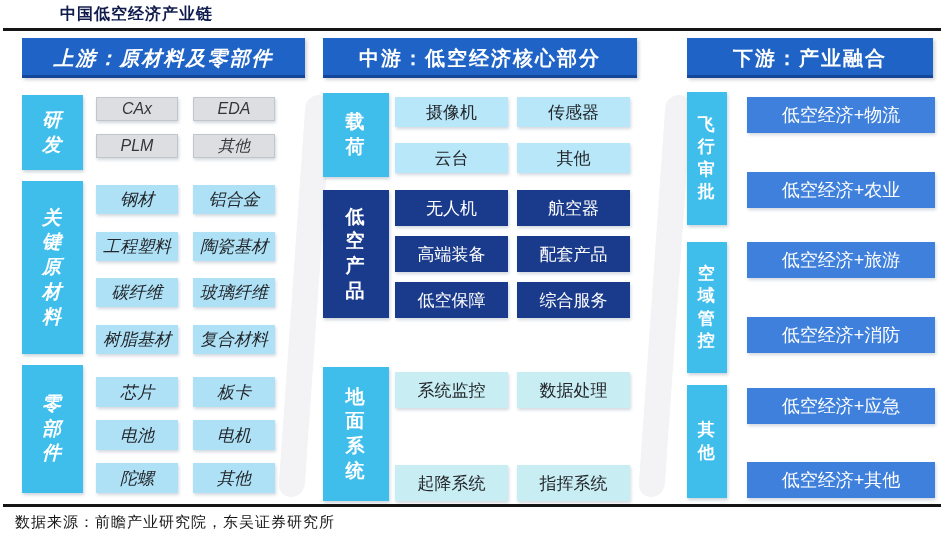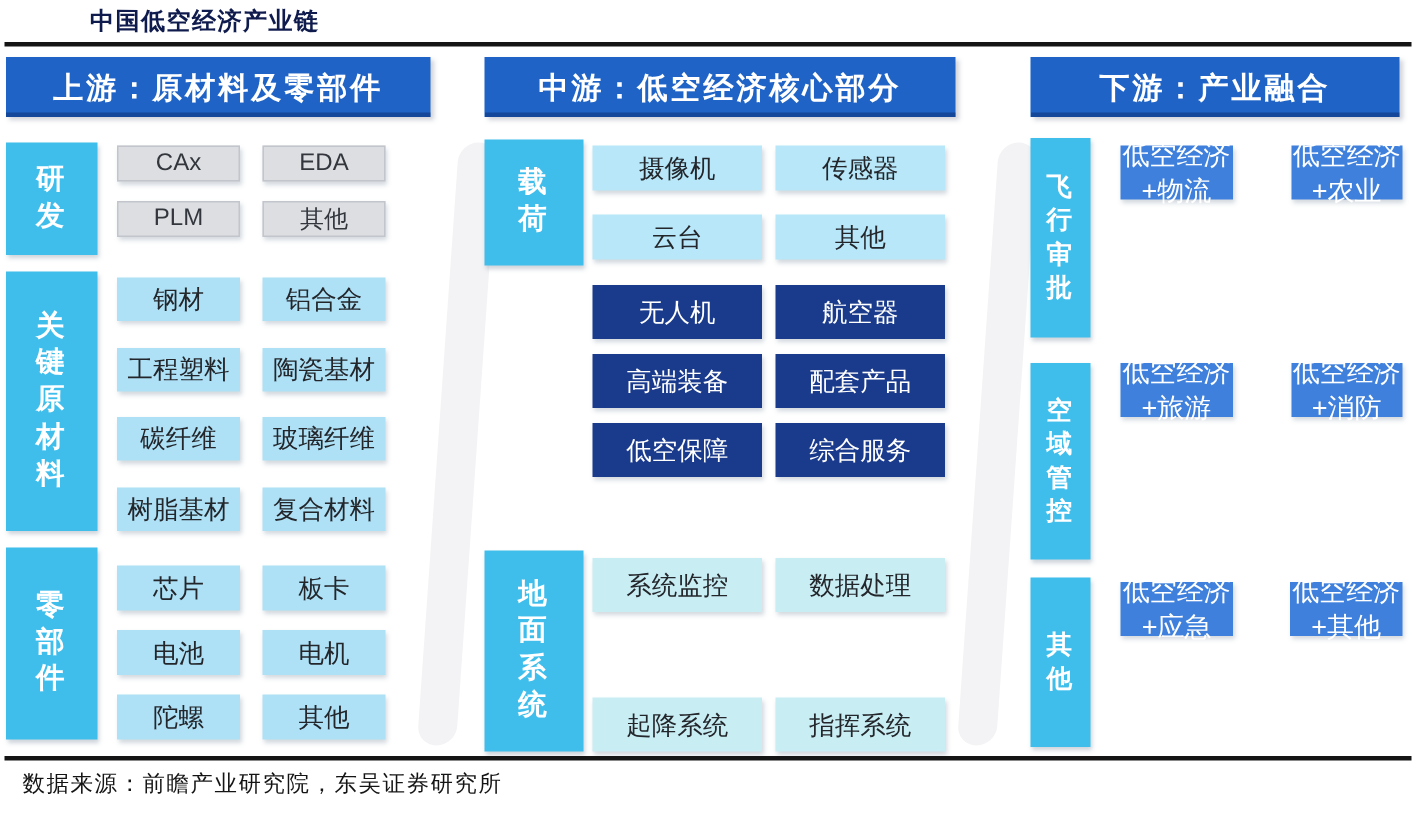--- a/index.html
+++ b/index.html
@@ -16,21 +16,21 @@
   .rule-bottom{top:504px;}
   .footer{
     position:absolute;left:15px;top:513px;font-family:"Liberation Serif","DejaVu Serif",serif;
     font-size:15px;color:#141414;letter-spacing:1px;
   }
   .wm{position:absolute;width:26px;background:#f3f3f5;border-radius:13px;transform:skewX(-4deg);}
   .wm1{left:292px;top:95px;height:402px;}
   .wm2{left:652px;top:95px;height:402px;}
 
   .col{position:absolute;top:38px;}
-  .col0{left:4px;width:283px;}
+  .col0{left:22px;width:283px;font-style:italic;}
   .col1{left:323px;width:314px;}
   .col2{left:687px;width:246px;}
 
   .header{
     height:40px;background:#1e63c5;color:#ffffff;font-weight:bold;font-size:20px;
     display:flex;align-items:center;justify-content:center;letter-spacing:2px;
     box-shadow:inset 0 -3px 0 rgba(8,38,100,.45), 2px 2px 3px rgba(120,130,150,.35);
   }
   .col0 .sections{margin-top:17px;display:flex;flex-direction:column;gap:11px;}
   .col1 .sections{margin-top:15px;display:flex;flex-direction:column;gap:13px;}
@@ -47,21 +47,21 @@
   .label-inner{width:1.1em;word-break:break-all;text-align:left;}
   .label.cyan{background:#3fbeec;}
   .label.navy{background:#1a3a8c;}
   .col0 .label{width:61px;}
   .col1 .label{width:66px;}
   .col2 .label{width:40px;font-size:17px;}
 
   .items{position:absolute;top:0;bottom:0;box-sizing:border-box;}
   .col0 .items{left:74px;width:179px;display:grid;grid-template-columns:82px 82px;column-gap:15px;}
   .col1 .items{left:72px;width:235px;display:grid;grid-template-columns:113px 113px;column-gap:9px;}
-  .col2 .items{left:60px;width:188px;display:flex;flex-direction:row;text-align:center;}
+  .col2 .items{left:60px;width:188px;display:flex;flex-direction:column;}
 
   .item{
     display:flex;align-items:center;justify-content:center;font-size:17px;color:#23262b;
     box-shadow:1px 2px 3px rgba(110,130,150,.3);
   }
   .item.gray{background:#dcdee2;border:1px solid #c2c5cb;box-sizing:border-box;color:#33373d;}
   .item.light{background:#aee1f6;}
   .item.mid{background:#b7e7f8;}
   .item.lighter{background:#c8edf3;}
   .item.navy{background:#1a3a8c;color:#ffffff;}
@@ -140,20 +140,23 @@
             <span class="label-inner">载荷</span>
           </div>
           <div class="items">
             <div class="item mid">摄像机</div>
             <div class="item mid">传感器</div>
             <div class="item mid">云台</div>
             <div class="item mid">其他</div>
           </div>
         </div>
         <div class="sec s11">
+          <div class="label navy">
+            <span class="label-inner">低空产品</span>
+          </div>
           <div class="items">
             <div class="item navy">无人机</div>
             <div class="item navy">航空器</div>
             <div class="item navy">高端装备</div>
             <div class="item navy">配套产品</div>
             <div class="item navy">低空保障</div>
             <div class="item navy">综合服务</div>
           </div>
         </div>
         <div class="sec s12">

